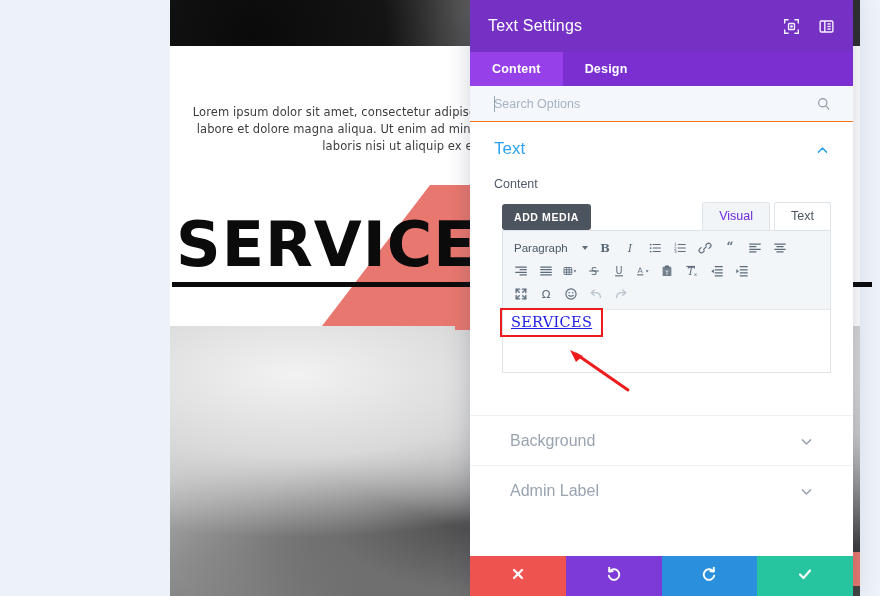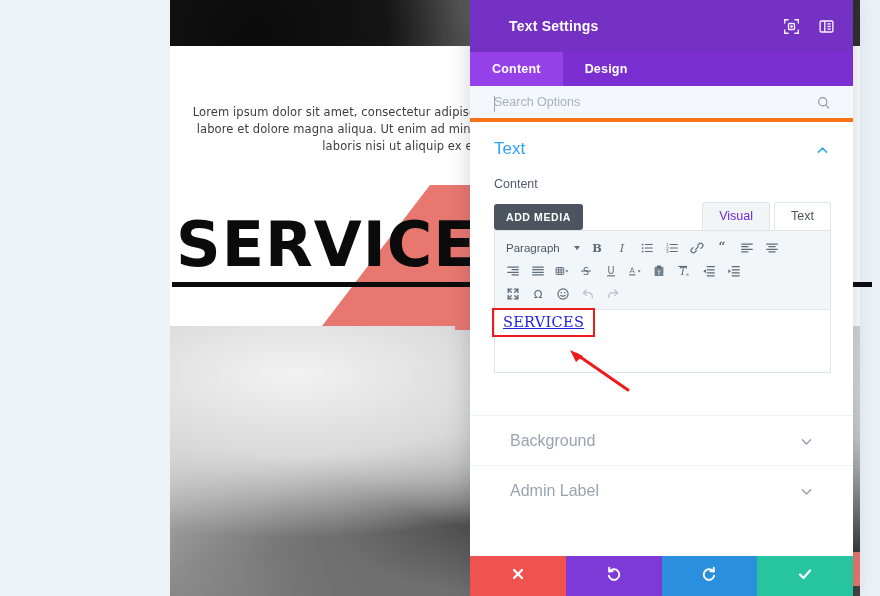--- a/index.html
+++ b/index.html
@@ -73,38 +73,38 @@
     background: #ffffff;
     box-shadow: 0 0 22px rgba(40,50,80,.22);
     display: flex; flex-direction: column;
   }
   .panel-header {
     height: 52px; background: #7530c4;
     display: flex; align-items: center; padding: 0 18px;
     flex: 0 0 auto;
   }
   .panel-title {
-    color: #fff; font-size: 14px; font-weight: 700; letter-spacing: .2px; margin-left: 21px;
+    color: #fff; font-size: 16px; font-weight: 400; letter-spacing: .2px;
   }
   .header-icons { margin-left: auto; display: flex; gap: 18px; align-items: center; }
   .hicon { width: 17px; height: 17px; opacity: .95; cursor: pointer; }
 
   .tabs {
     height: 34px; background: #7c2fd0; display: flex; flex: 0 0 auto;
   }
   .tab {
     padding: 0 22px; height: 100%;
     display: flex; align-items: center; justify-content: center;
     color: #fff; font-size: 12.5px; font-weight: 700; cursor: pointer;
     letter-spacing: .2px;
   }
   .tab.active { background: #9540e8; }
 
   .searchrow {
-    height: 36px; background: #f4f7fb; border-bottom: 4px solid #f97316;
+    height: 36px; background: #f4f7fb; border-bottom: 1px solid #f97316;
     display: flex; align-items: center; padding: 0 22px 0 24px; flex: 0 0 auto;
     position: relative;
   }
   .searchrow::before {
     content: ""; position: absolute; left: 24px; top: 10px;
     width: 1px; height: 16px; background: #9aa7b8;
   }
   .search-input {
     border: 0; background: transparent; outline: none; flex: 1;
     font-family: "Liberation Sans", sans-serif; font-size: 12.5px; color: #4a5568;
@@ -118,21 +118,21 @@
     display: flex; align-items: center; justify-content: space-between;
     padding: 17px 24px 10px 24px; cursor: pointer;
   }
   .section-title-open { color: #2ea3f2; font-size: 17px; font-weight: 400; }
   .chev { width: 13px; height: 13px; color: #2ea3f2; }
 
   .field-label {
     padding: 8px 24px 0 24px; font-size: 12.5px; color: #4f5b6b;
   }
 
-  .editor-wrap { padding: 11px 22px 0 24px; }
+  .editor-wrap { padding: 11px 22px 0 24px; margin-left: 8px; }
   .editor-top { display: flex; align-items: flex-end; }
   .add-media {
     background: #4c555f; color: #fff; border: 0; border-radius: 3px;
     font-family: "Liberation Sans", sans-serif;
     font-size: 10.5px; font-weight: 700; letter-spacing: .6px;
     padding: 7px 12px; cursor: pointer;
   }
   .vt-tabs { margin-left: auto; display: flex; align-items: flex-end; }
   .vt-tab {
     border: 1px solid #dfe4e9; border-bottom: none;

